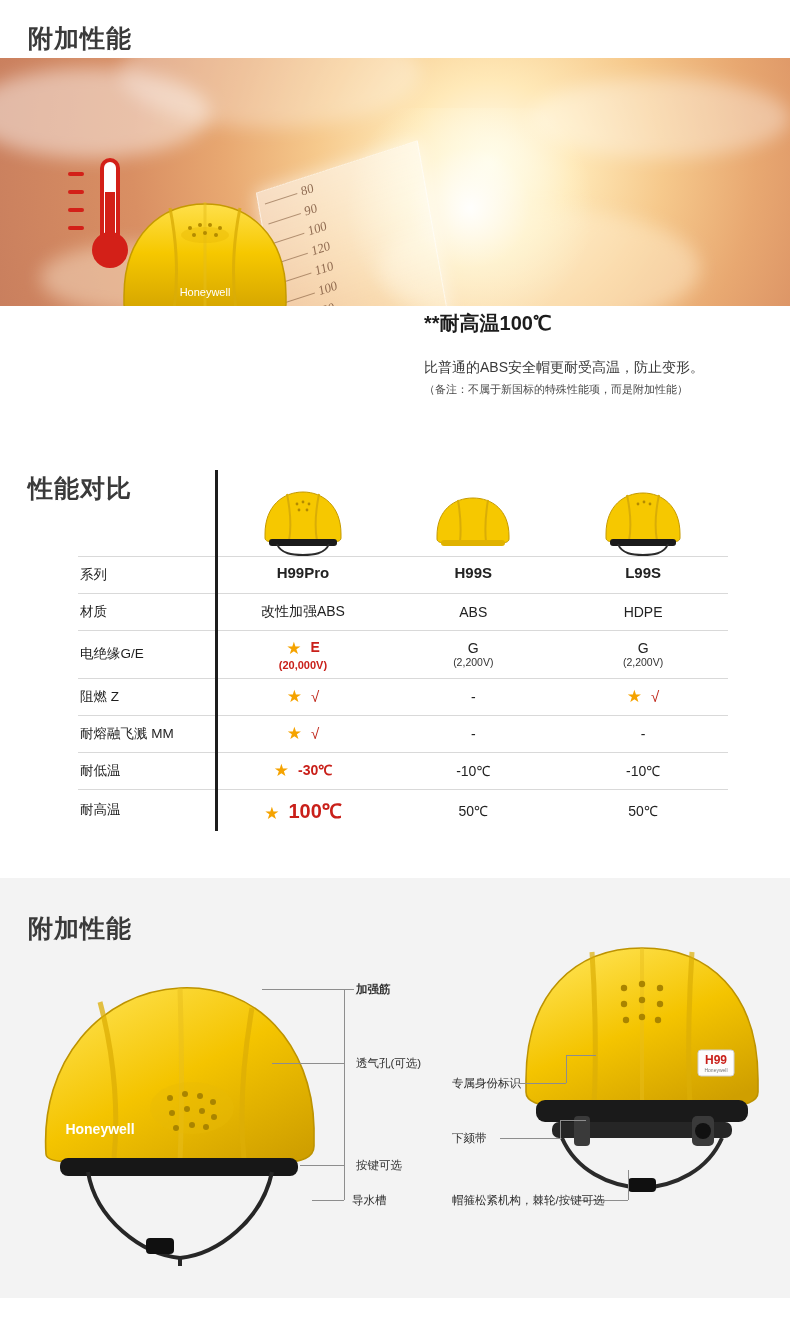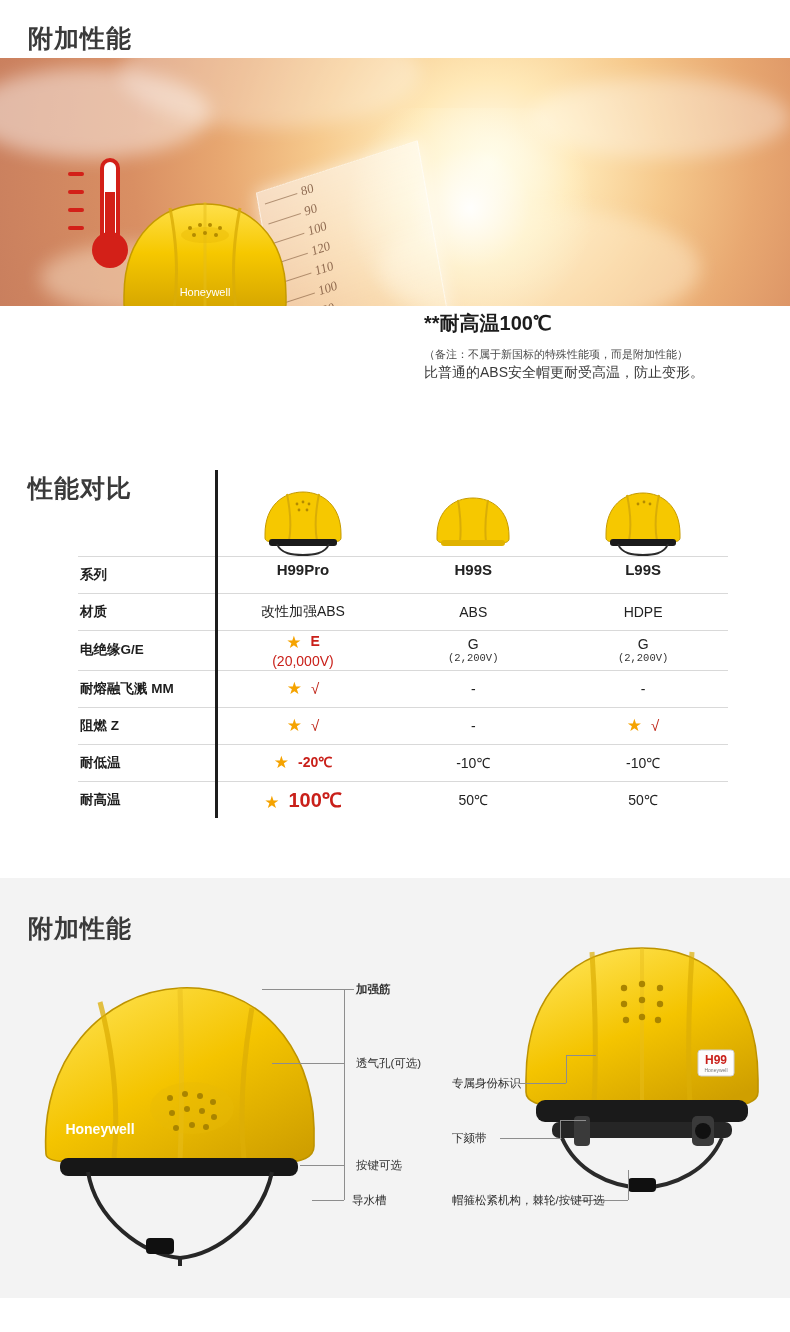--- a/index.html
+++ b/index.html
@@ -79,46 +79,46 @@
   .ruler .num {
     position: absolute; left: 44px; font-size: 13px; color: rgba(110,70,45,0.75);
     font-family: "Liberation Serif", serif;
   }
 
   
   .helmet-hero { position: absolute; left: 110px; top: 130px; width: 190px; height: 180px; }
 
   .hero-caption { position: absolute; left: 424px; top: 310px; width: 350px; }
   #hero-heading {
-    font-size: 20px; font-weight: bold; color: #1c1c1c; margin-bottom: 10px;
+    font-size: 20px; font-weight: bold; color: #1c1c1c; margin-bottom: 20px;
   }
   #hero-desc { font-size: 14px; color: #3a3a3a; line-height: 1.5; }
   #hero-note { font-size: 11px; color: #4a4a4a; margin-top: 4px; }
 
   
   #sec2-title { position: absolute; left: 28px; top: 472px; text-align: center; }
 
   .cmp { position: absolute; left: 78px; top: 470px; width: 650px; }
   .cmp table { border-collapse: collapse; width: 650px; }
   .cmp td { font-size: 14px; color: #222; }
   .cmp .rowlabel {
-    width: 138px; font-weight: bold; font-size: 13.5px; color: #1e1e1e;
+    width: 138px; font-weight: normal; font-size: 13.5px; color: #1e1e1e;
     padding: 9px 4px 9px 2px; text-align: left;
     border-right: 3px solid #1d1d1d;
   }
-  .cmp .cell { text-align: center; padding: 1px 4px; position: relative; }
+  .cmp .cell { text-align: center; padding: 7px 4px; position: relative; }
   .cmp tr + tr .cell, .cmp tr + tr .rowlabel { border-top: 1px solid #d9d9d9; }
   .cmp .head .cell { font-weight: bold; font-size: 15px; padding-bottom: 12px; }
   .cmp .imgrow .cell { height: 86px; vertical-align: bottom; padding-bottom: 0; }
   .cmp .imgrow .rowlabel { border-right: 3px solid #1d1d1d; }
   .star { color: #f5a300; font-size: 17px; margin-right: 9px; vertical-align: middle; }
   .chk { color: #c0271a; font-size: 15px; vertical-align: middle; }
   .hl { color: #c9201a; font-weight: bold; }
-  .sub { display: block; font-size: 14px; color: #c9201a; font-weight: normal; }
-  .subg { display: block; font-size: 10.5px; color: #333; font-family: Liberation Mono, monospace; }
+  .sub { display: block; font-size: 11px; color: #c9201a; font-weight: bold; }
+  .subg { display: block; font-size: 10.5px; color: #333; }
   .helmet-mini { display: inline-block; width: 92px; height: 72px; vertical-align: bottom; }
 
   
   .sec3 {
     position: absolute; left: 0; top: 878px; width: 790px; height: 420px;
     background: #f3f3f3;
   }
   #sec3-title { position: absolute; left: 28px; top: 912px; }
 
   .callout-line { position: absolute; background: #8d8d8d; height: 1px; }
@@ -196,22 +196,22 @@
     <circle cx="106" cy="47" r="2" fill="#b38b00"></circle>
     <rect x="22" y="120" width="150" height="16" rx="7" fill="#1b1b1b"></rect>
     <path d="M36 132 C44 162 74 176 95 176 C116 176 146 162 154 132" stroke="#2a2a2a" stroke-width="3" fill="none"></path>
     <rect x="86" y="162" width="18" height="12" rx="3" fill="#151515"></rect>
     <text x="95" y="108" font-size="11" fill="#ffffff" text-anchor="middle" font-family="Liberation Sans, sans-serif">Honeywell</text>
   </svg>
 </div>
 
 <div class="hero-caption">
   <div id="hero-heading">**耐高温100℃</div>
+  <div id="hero-desc">比普通的ABS安全帽更耐受高温，防止变形。</div>
   <div id="hero-note">（备注：不属于新国标的特殊性能项，而是附加性能）</div>
-  <div id="hero-desc">比普通的ABS安全帽更耐受高温，防止变形。</div>
 </div>
 
 <div id="sec2-title" class="section-title">性能对比</div>
 
 <div class="cmp">
   <table>
     <tbody>
         <tr class="imgrow">
       <td class="rowlabel"></td>
       <td class="cell">
@@ -275,43 +275,43 @@
         <span>G</span>
         <span class="subg">(2,200V)</span>
       </td>
       <td class="cell">
         <span>G</span>
         <span class="subg">(2,200V)</span>
       </td>
     </tr>
 
     <tr>
+      <td class="rowlabel">阻燃 Z</td>
+      <td class="cell">
+        <span class="star">★</span><span class="chk">√</span>
+      </td>
+      <td class="cell">-</td>
+      <td class="cell">
+        <span class="star">★</span><span class="chk">√</span>
+      </td>
+    </tr>
+
+    <tr>
       <td class="rowlabel">耐熔融飞溅 MM</td>
       <td class="cell">
         <span class="star">★</span><span class="chk">√</span>
       </td>
       <td class="cell">-</td>
       <td class="cell">-</td>
     </tr>
 
     <tr>
-      <td class="rowlabel">阻燃 Z</td>
-      <td class="cell">
-        <span class="star">★</span><span class="chk">√</span>
-      </td>
-      <td class="cell">-</td>
-      <td class="cell">
-        <span class="star">★</span><span class="chk">√</span>
-      </td>
-    </tr>
-
-    <tr>
       <td class="rowlabel">耐低温</td>
       <td class="cell">
-        <span class="star">★</span><span class="hl">-20℃</span>
+        <span class="star">★</span><span class="hl">-30℃</span>
       </td>
       <td class="cell">-10℃</td>
       <td class="cell">-10℃</td>
     </tr>
 
     <tr>
       <td class="rowlabel">耐高温</td>
       <td class="cell">
         <span class="star">★</span><span class="hl" style="font-size:20px">100℃</span>
       </td>

